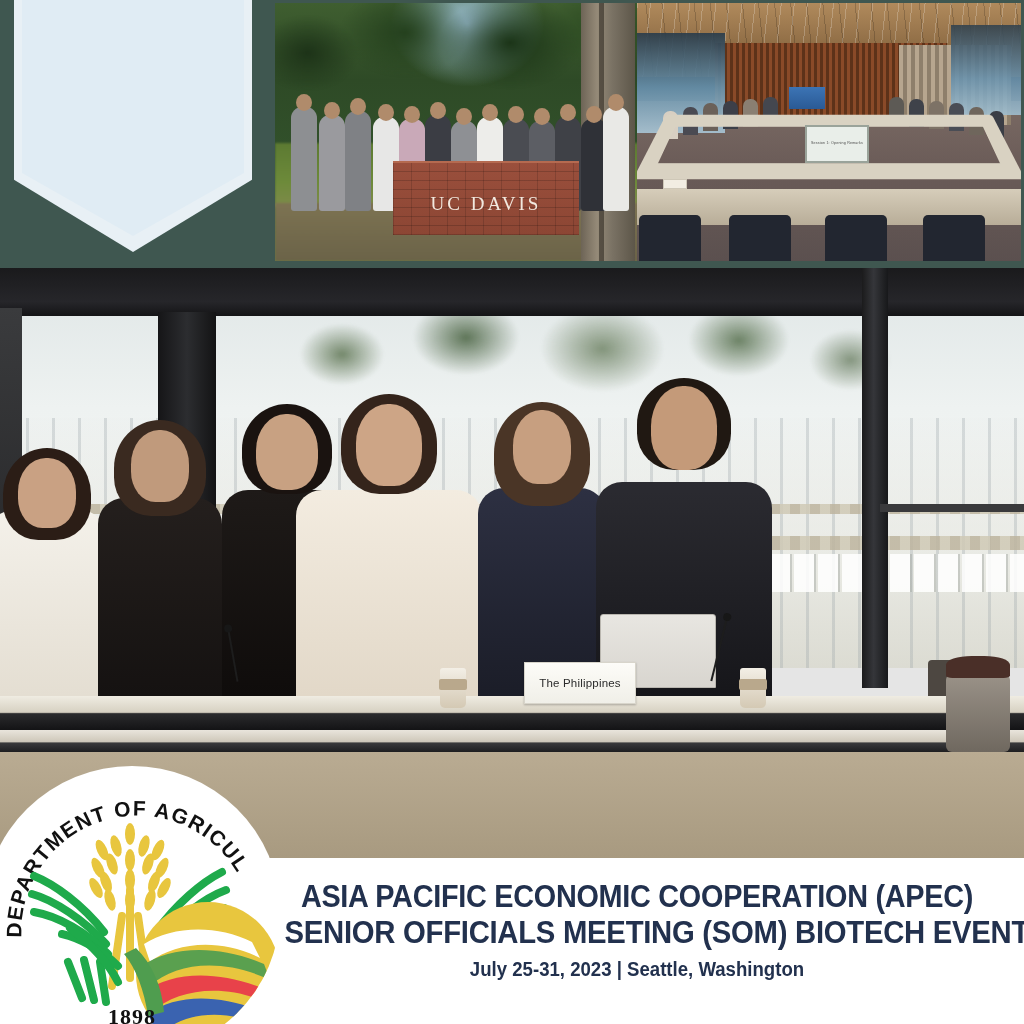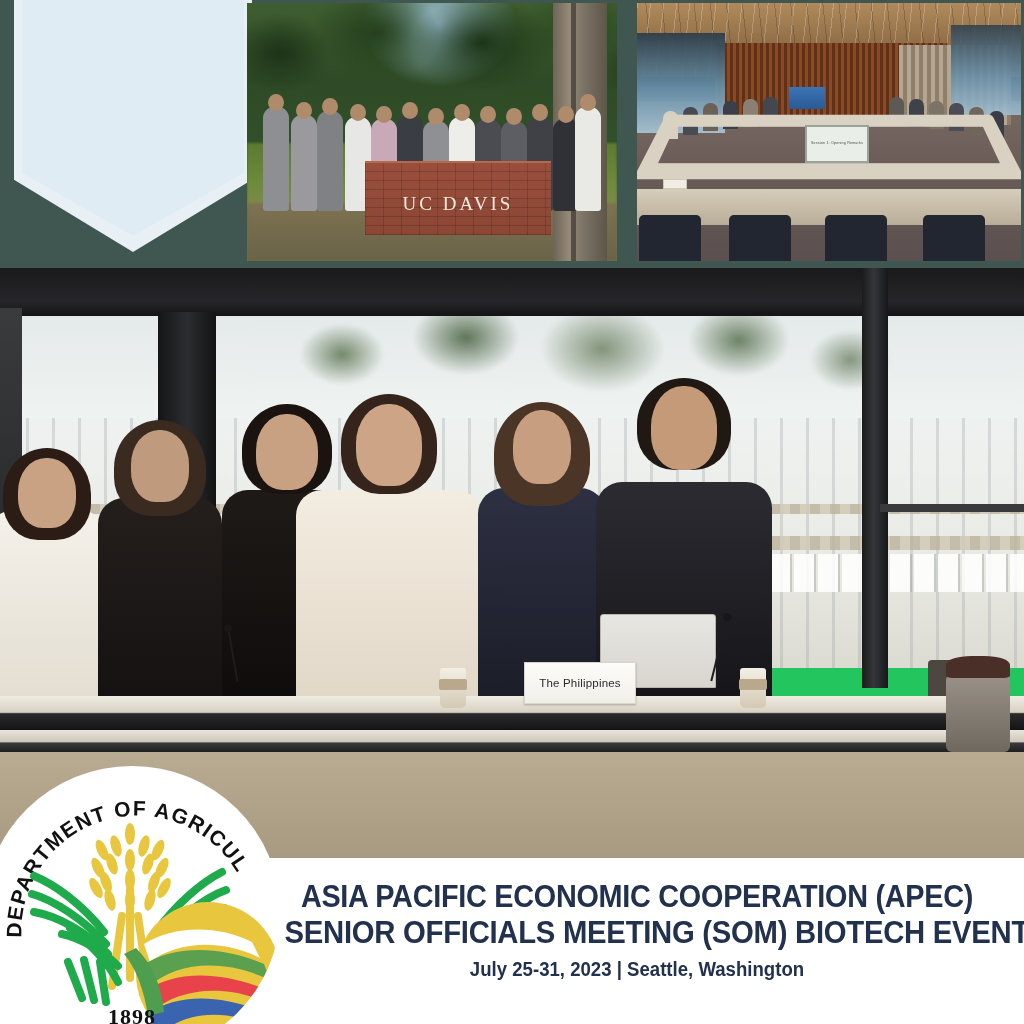--- a/index.html
+++ b/index.html
@@ -60,21 +60,21 @@
     font-size: 25.5px; font-weight: bold; letter-spacing: 0.5px;
     color: #f0b628; margin-top: 5px;
   }
   .rt-sub {
     font-size: 13.5px; font-weight: bold; color: #e2526a;
     margin-top: 13px; line-height: 1.25; padding: 0 14px;
   }
 
   
   .photo-ucd {
-    position: absolute; left: 247px; top: 3px;
+    position: absolute; left: 275px; top: 3px;
     width: 370px; height: 258px;
     overflow: hidden;
     background: #a3a3a3;
   }
   .ucd-sky {
     position: absolute; inset: 0;
     background:
       radial-gradient(ellipse 110px 90px at 52% 8%, #9fc3d8 0%, rgba(159,195,216,0) 70%),
       linear-gradient(180deg, #3f5e30 0%, #2e4a26 30%, #31502a 55%, #4d6b33 75%, #6b7b3f 100%);
   }
@@ -221,21 +221,21 @@
   .conf-nameplate {
     position: absolute; left: 26px; bottom: 72px; width: 24px; height: 10px;
     background: #f2ede2; border: 1px solid #cfc8b8;
   }
 
   
   .photo-main {
     position: absolute; left: 0; top: 268px;
     width: 1024px; height: 590px;
     overflow: hidden;
-    background: #22c55e;
+    background: #e5e5e5;
     padding-left: 34px;
   }
   .mp-window {
     position: absolute; left: 0; top: 0; width: 100%; height: 400px;
     background: linear-gradient(180deg, #dfe6e6 0%, #eef2f1 35%, #f6f7f5 70%, #f2f1ec 100%);
   }
   .mp-bldg {
     position: absolute; left: 0; top: 150px; width: 100%; height: 250px;
     background:
       repeating-linear-gradient(90deg, rgba(150,160,165,0.30) 0 3px, transparent 3px 26px),

